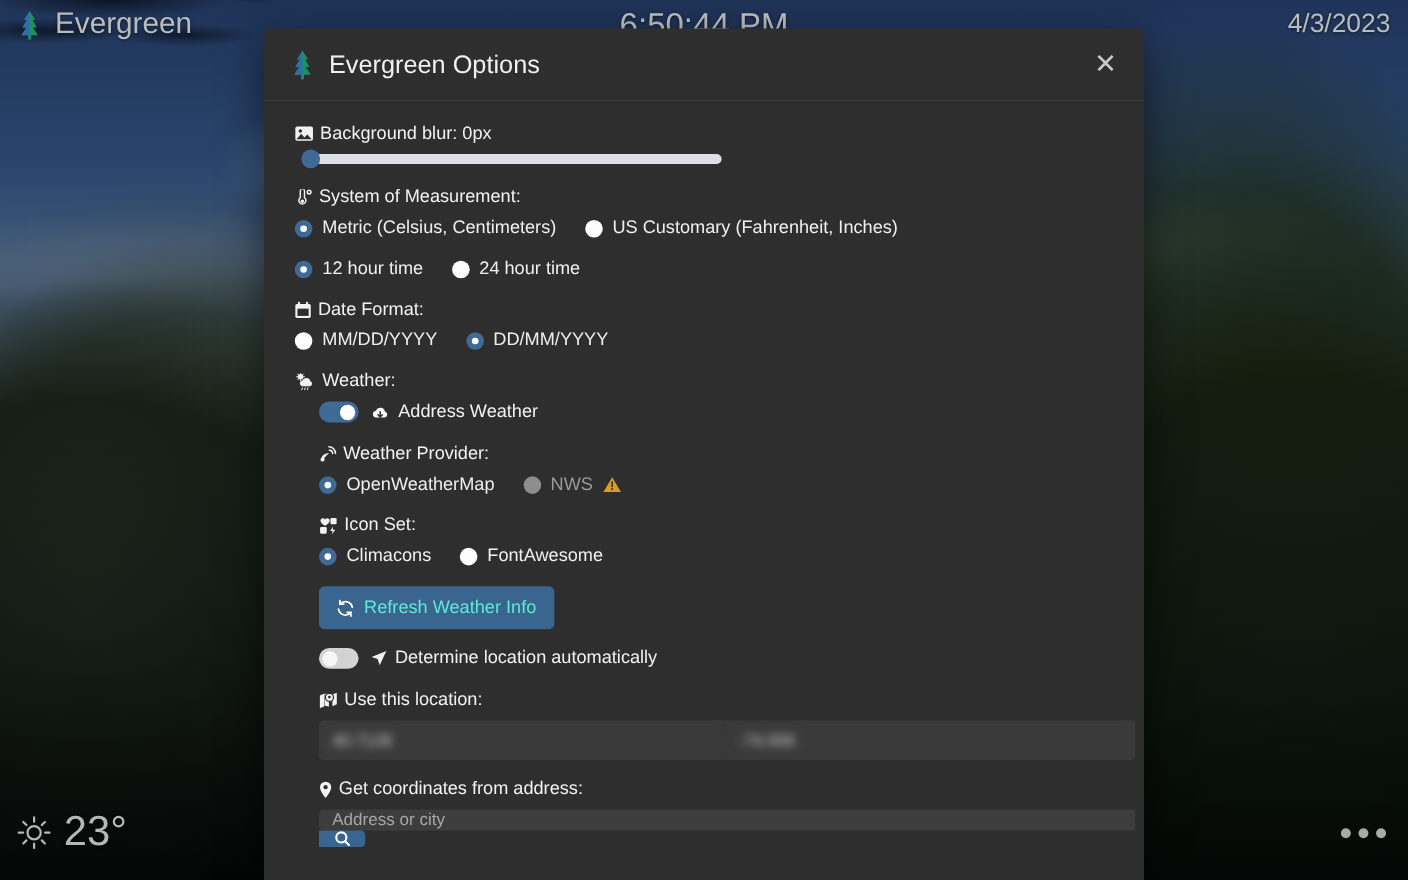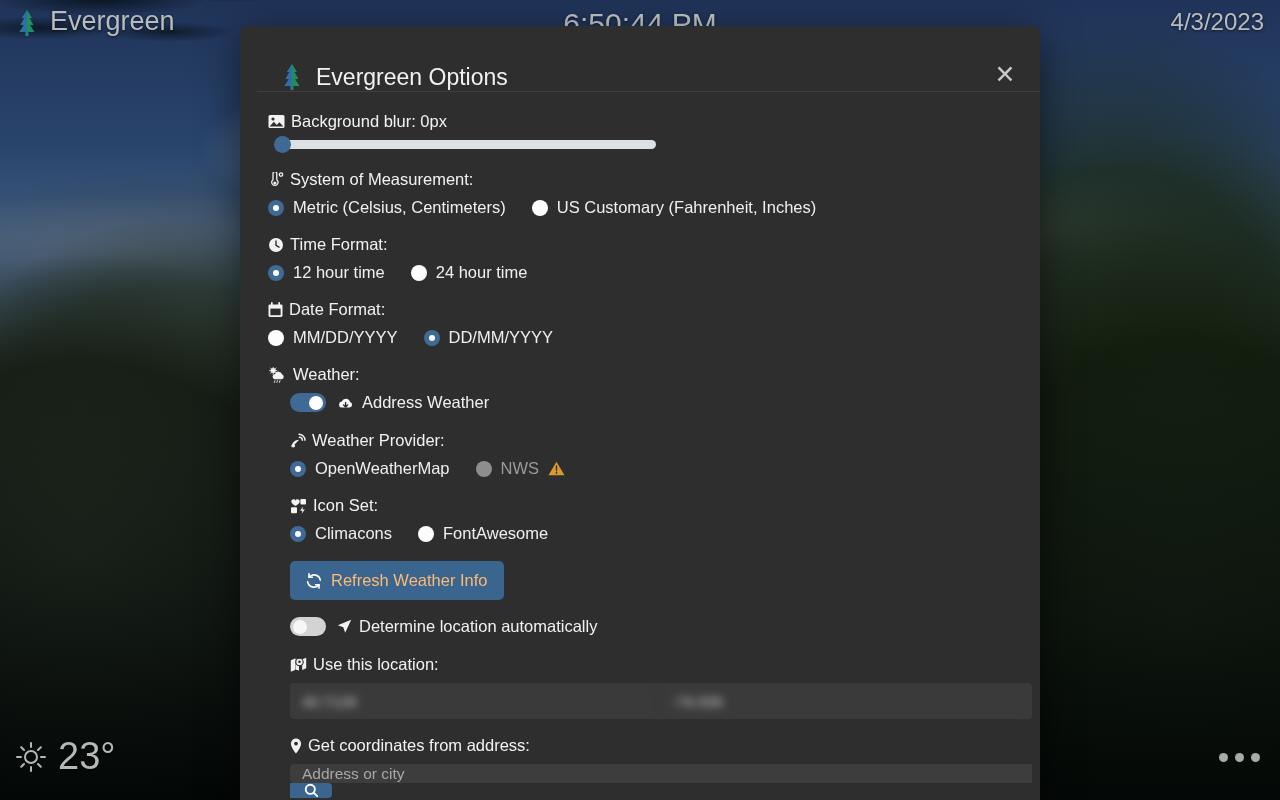--- a/index.html
+++ b/index.html
@@ -65,24 +65,23 @@
     position: absolute; left: 240px; top: 26px;
     width: 800px; height: 774px;
     background: #2e2e2e;
     border-radius: 7px 7px 0 0;
     box-shadow: 0 10px 40px rgba(0,0,0,0.55);
     overflow: hidden;
     display: flex; flex-direction: column;
   }
   #dialog-header {
     height: 66px; flex: none;
-    display: flex; align-items: flex-end;
+    display: flex; align-items: center;
     padding: 0 18px 0 22px;
     border-bottom: 1px solid #3f3f3f;
-    margin-left: 17px;
   }
   #dialog-title {
     color: #f1f1f1; font-size: 23px; font-weight: 400;
     display: flex; align-items: center; gap: 11px; flex: 1;
   }
   #close-button {
     width: 34px; height: 34px; border: none; background: transparent;
     color: #c9c9c9; font-size: 25px; line-height: 1; cursor: pointer;
     display: flex; align-items: center; justify-content: center; font-weight: 300;
   }
@@ -139,21 +138,21 @@
   .toggle i {
     position: absolute; top: 2.5px; width: 14px; height: 14px; border-radius: 50%;
     background: #fff; display: block; right: 3px;
   }
   .toggle.off i { right: auto; left: 3px; background: #f6f6f6; }
   .toggle-label { color: #f1f1f1; font-size: 16.5px; display: flex; align-items: center; gap: 7px; }
 
   
   #refresh-weather-button {
     background: #3a658f; border: none; border-radius: 5px;
-    color: #fdba74; font-size: 16.5px; font-family: inherit;
+    color: #5eead4; font-size: 16.5px; font-family: inherit;
     padding: 10px 16px; display: inline-flex; align-items: center; gap: 9px;
     cursor: pointer; margin-bottom: 17px;
   }
 
   
   .coord-row {
     display: flex; width: 742px; height: 36px; margin-bottom: 17px;
     border-radius: 4px; overflow: hidden; background: #3a3a3a;
   }
   .coord-field {
@@ -260,29 +259,20 @@
       <div class="radio-item">
         <span class="radio-dot checked"></span>
         <span class="radio-text">Metric (Celsius, Centimeters)</span>
       </div>
       <div class="radio-item">
         <span class="radio-dot"></span>
         <span class="radio-text">US Customary (Fahrenheit, Inches)</span>
       </div>
     </div>
 
-    <div class="opt-label">
-      <span class="ico">
-        <svg width="16" height="16" viewBox="0 0 16 16">
-            <circle cx="8" cy="8" r="7" fill="#f2f2f2"></circle>
-            <path d="M8 4v4.4l3 1.8" stroke="#2e2e2e" stroke-width="1.4" fill="none" stroke-linecap="round"></path>
-          </svg>
-      </span>
-      <span>Time Format:</span>
-    </div>
     <div class="radio-row">
       <div class="radio-item">
         <span class="radio-dot checked"></span>
         <span class="radio-text">12 hour time</span>
       </div>
       <div class="radio-item">
         <span class="radio-dot"></span>
         <span class="radio-text">24 hour time</span>
       </div>
     </div>

